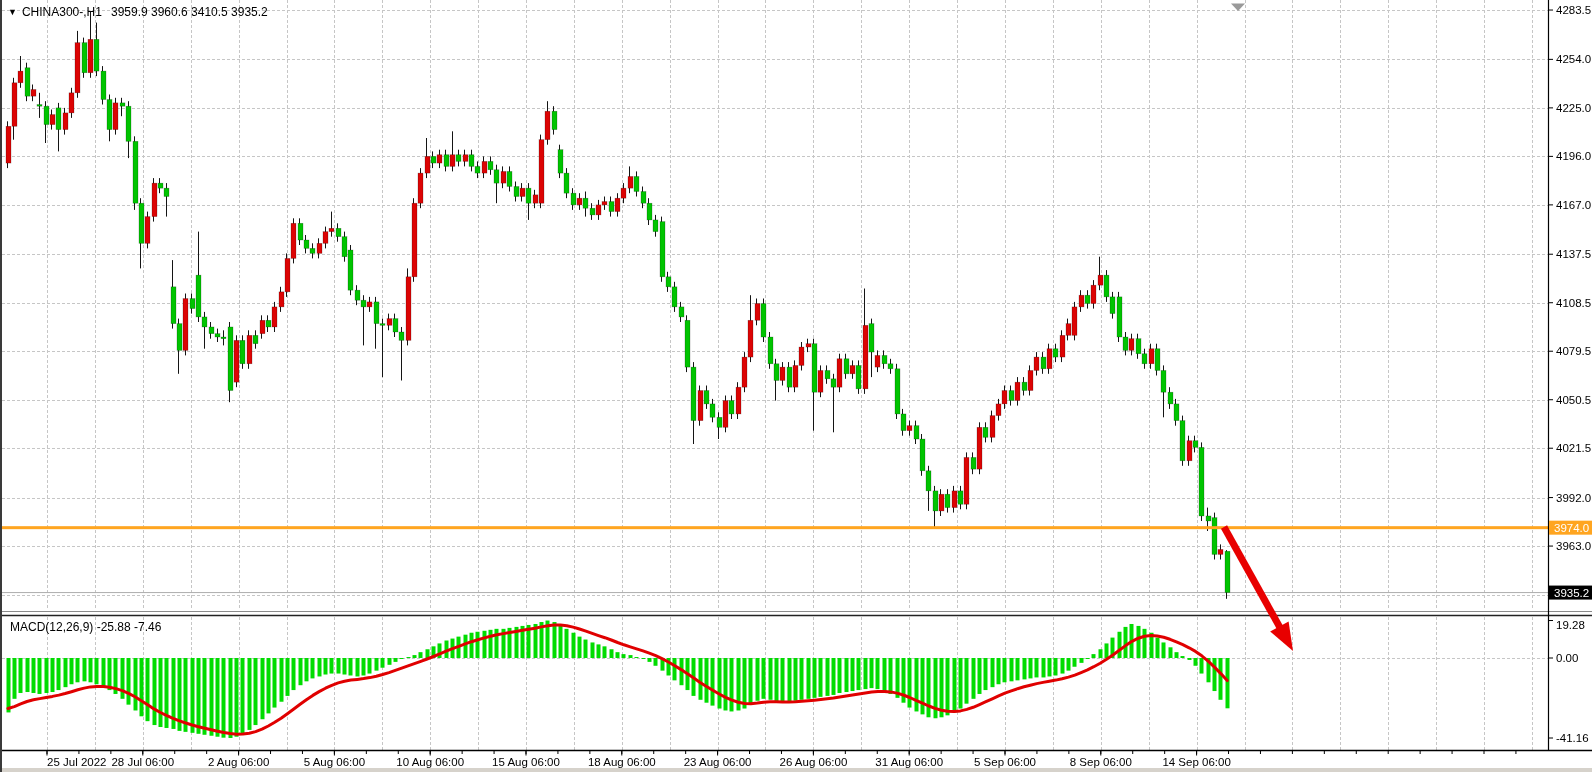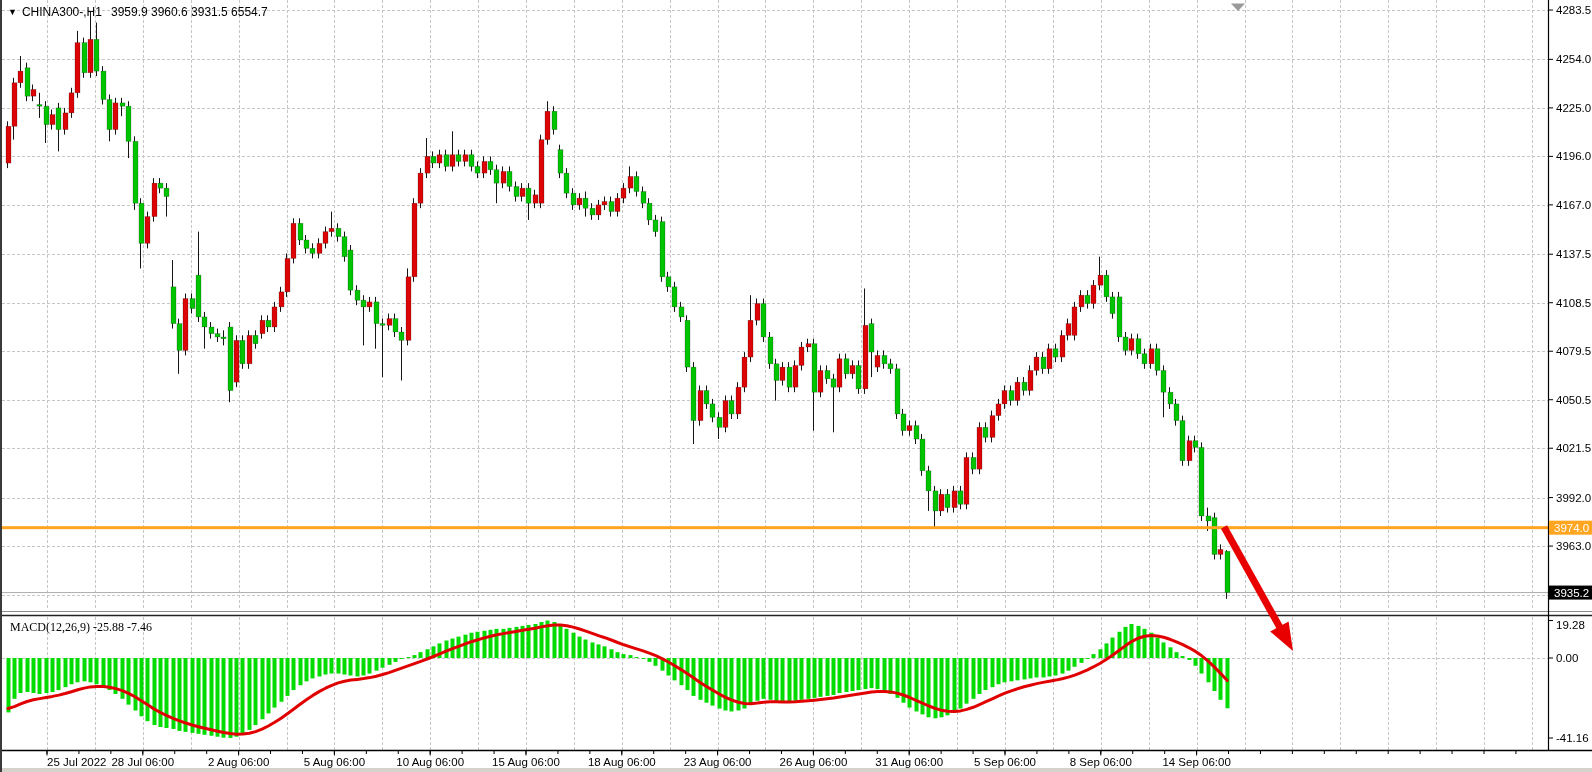--- a/index.html
+++ b/index.html
@@ -2,21 +2,21 @@
 <html><head>
 <meta charset="utf-8">
 <style>
   html,body{margin:0;padding:0;background:#fff;}
   .stage{position:relative;width:1592px;height:772px;background:#fff;overflow:hidden;
          font-family:"Liberation Sans",sans-serif;border-left:2px solid #3a3a3a;box-sizing:border-box;}
   #cv{position:absolute;left:0;top:0;}
   .title{position:absolute;left:6px;top:5px;font-size:12px;color:#000;white-space:pre;}
   .title .tri{font-size:9px;vertical-align:1px;margin-right:5px;color:#000;}
   .title .q{margin-left:9px;}
-  .macdlbl{position:absolute;left:8px;top:620px;font-size:12px;color:#000;font-family:Liberation Serif, serif;}
+  .macdlbl{position:absolute;left:8px;top:620px;font-size:12px;color:#000;}
   svg text{font-family:"Liberation Sans",sans-serif;}
 </style>
 </head>
 <body>
 
 <div class="stage">
   <svg id="cv" width="1592" height="772">
       <g>
         <path d="M45.5,0V608M45.5,617V750M93.5,0V608M93.5,617V750M141.5,0V608M141.5,617V750M189.5,0V608M189.5,617V750M237.5,0V608M237.5,617V750M285.5,0V608M285.5,617V750M332.5,0V608M332.5,617V750M380.5,0V608M380.5,617V750M428.5,0V608M428.5,617V750M476.5,0V608M476.5,617V750M524.5,0V608M524.5,617V750M572.5,0V608M572.5,617V750M620.5,0V608M620.5,617V750M668.5,0V608M668.5,617V750M716.5,0V608M716.5,617V750M763.5,0V608M763.5,617V750M811.5,0V608M811.5,617V750M859.5,0V608M859.5,617V750M907.5,0V608M907.5,617V750M955.5,0V608M955.5,617V750M1003.5,0V608M1003.5,617V750M1051.5,0V608M1051.5,617V750M1099.5,0V608M1099.5,617V750M1147.5,0V608M1147.5,617V750M1195.5,0V608M1195.5,617V750M1243.5,0V608M1243.5,617V750M1290.5,0V608M1290.5,617V750M1338.5,0V608M1338.5,617V750M1386.5,0V608M1386.5,617V750M1434.5,0V608M1434.5,617V750M1482.5,0V608M1482.5,617V750M1530.5,0V608M1530.5,617V750" stroke="#C6C6C6" stroke-width="1" stroke-dasharray="3,2" fill="none"></path>
         <path d="M0,10.5H1546M0,59.5H1546M0,108.5H1546M0,156.5H1546M0,205.5H1546M0,254.5H1546M0,303.5H1546M0,351.5H1546M0,400.5H1546M0,448.5H1546M0,498.5H1546M0,546.5H1546M0,595.5H1546M0,658.5H1546" stroke="#C6C6C6" stroke-width="1" stroke-dasharray="3,2" fill="none"></path>
@@ -538,15 +538,15 @@
         <text x="1194.6" y="766" font-size="11.5" fill="#000000" text-anchor="middle">14 Sep 06:00</text>
       </g>
       <g>
         <polygon points="1229,3.5 1243,3.5 1236,11" fill="#9A9A9A"></polygon>
       </g>
       <g>
         <line x1="1222" y1="527" x2="1279.330212512178" y2="630.0282079928998" stroke="#E80000" stroke-width="7"></line>
         <polygon points="1291,651 1268.2,631.6 1286.6,621.4" fill="#E80000"></polygon>
       </g>
     </svg>
-  <div class="title"><span class="tri">▼</span><span>CHINA300-,H1</span><span class="q">3959.9 3960.6 3931.5 6554.7</span></div>
+  <div class="title"><span class="tri">▼</span><span>CHINA300-,H1</span><span class="q">3959.9 3960.6 3410.5 3935.2</span></div>
   <div class="macdlbl">MACD(12,26,9) -25.88 -7.46</div>
 </div>
 
 </body></html>

